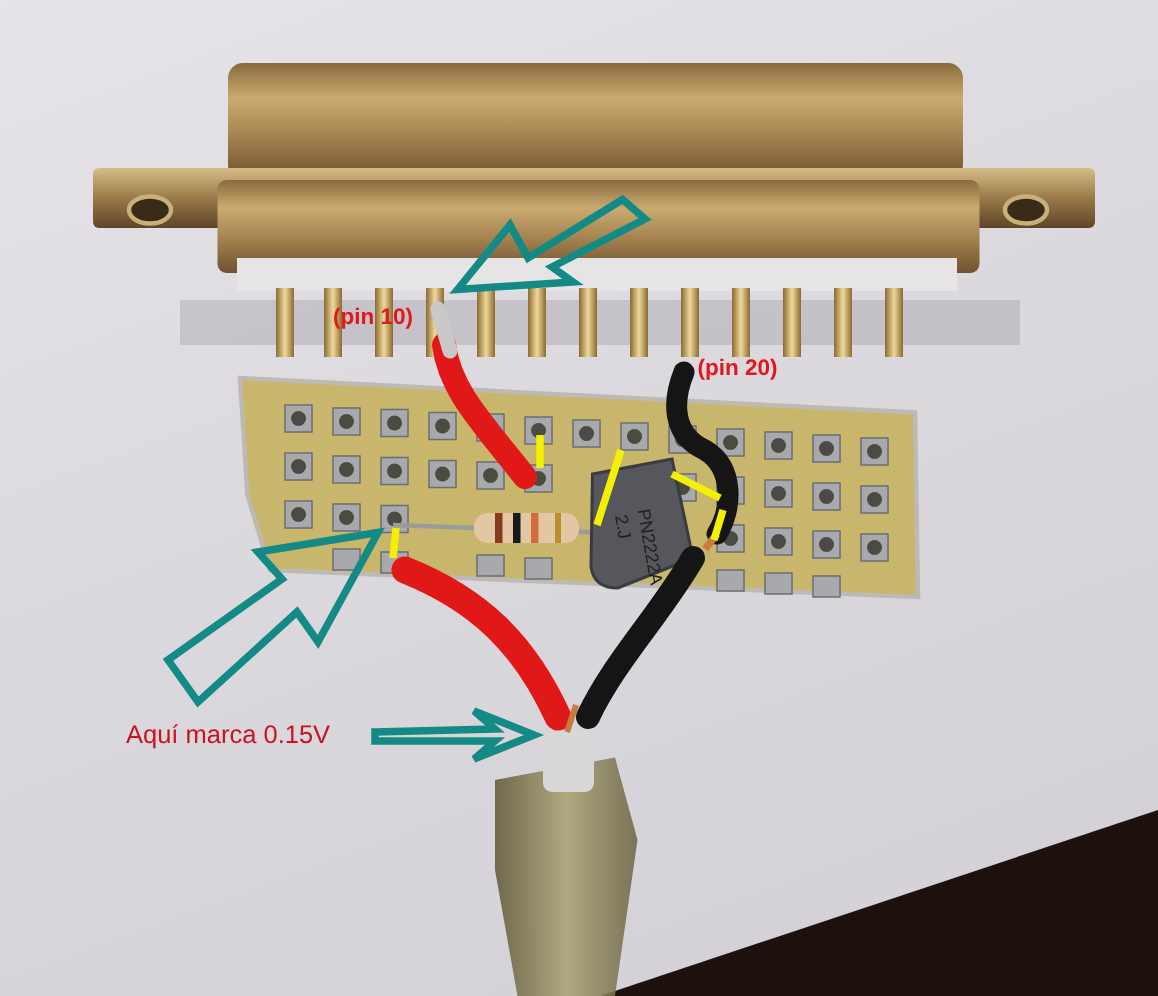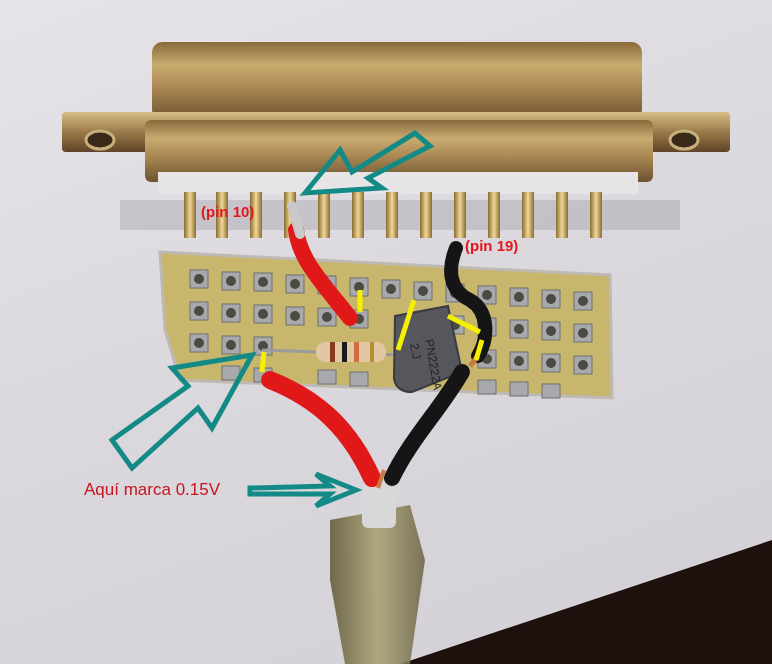--- a/index.html
+++ b/index.html
@@ -191,16 +191,16 @@
       <path d="M305 193 L340 150 L352 172 L415 133 L430 146 L368 178 L382 188 Z"></path>
     </g>
     <g fill="none" stroke="#138a86" stroke-width="5" stroke-linejoin="miter">
       <path d="M252 355 L172 368 L188 386 L112 440 L132 468 L198 408 L212 428 Z"></path>
     </g>
     <g fill="none" stroke="#138a86" stroke-width="5" stroke-linejoin="miter">
       <path d="M250 488 L330 486 L316 474 L356 490 L316 506 L330 494 L250 494 Z"></path>
     </g>
   </svg>
 
-  <span class="label label-bold-red" style="left:201px; top:204px;">(pin 10)</span>
-  <span class="label label-bold-red" style="left:465px; top:238px;">(pin 19)</span>
+  <span class="label label-bold-red" style="left:222px; top:204px;">(pin 10)</span>
+  <span class="label label-bold-red" style="left:465px; top:238px;">(pin 20)</span>
   <span class="label label-red" style="left:84px; top:481px;">Aquí marca 0.15V</span>
 </div>
 
 </body></html>

